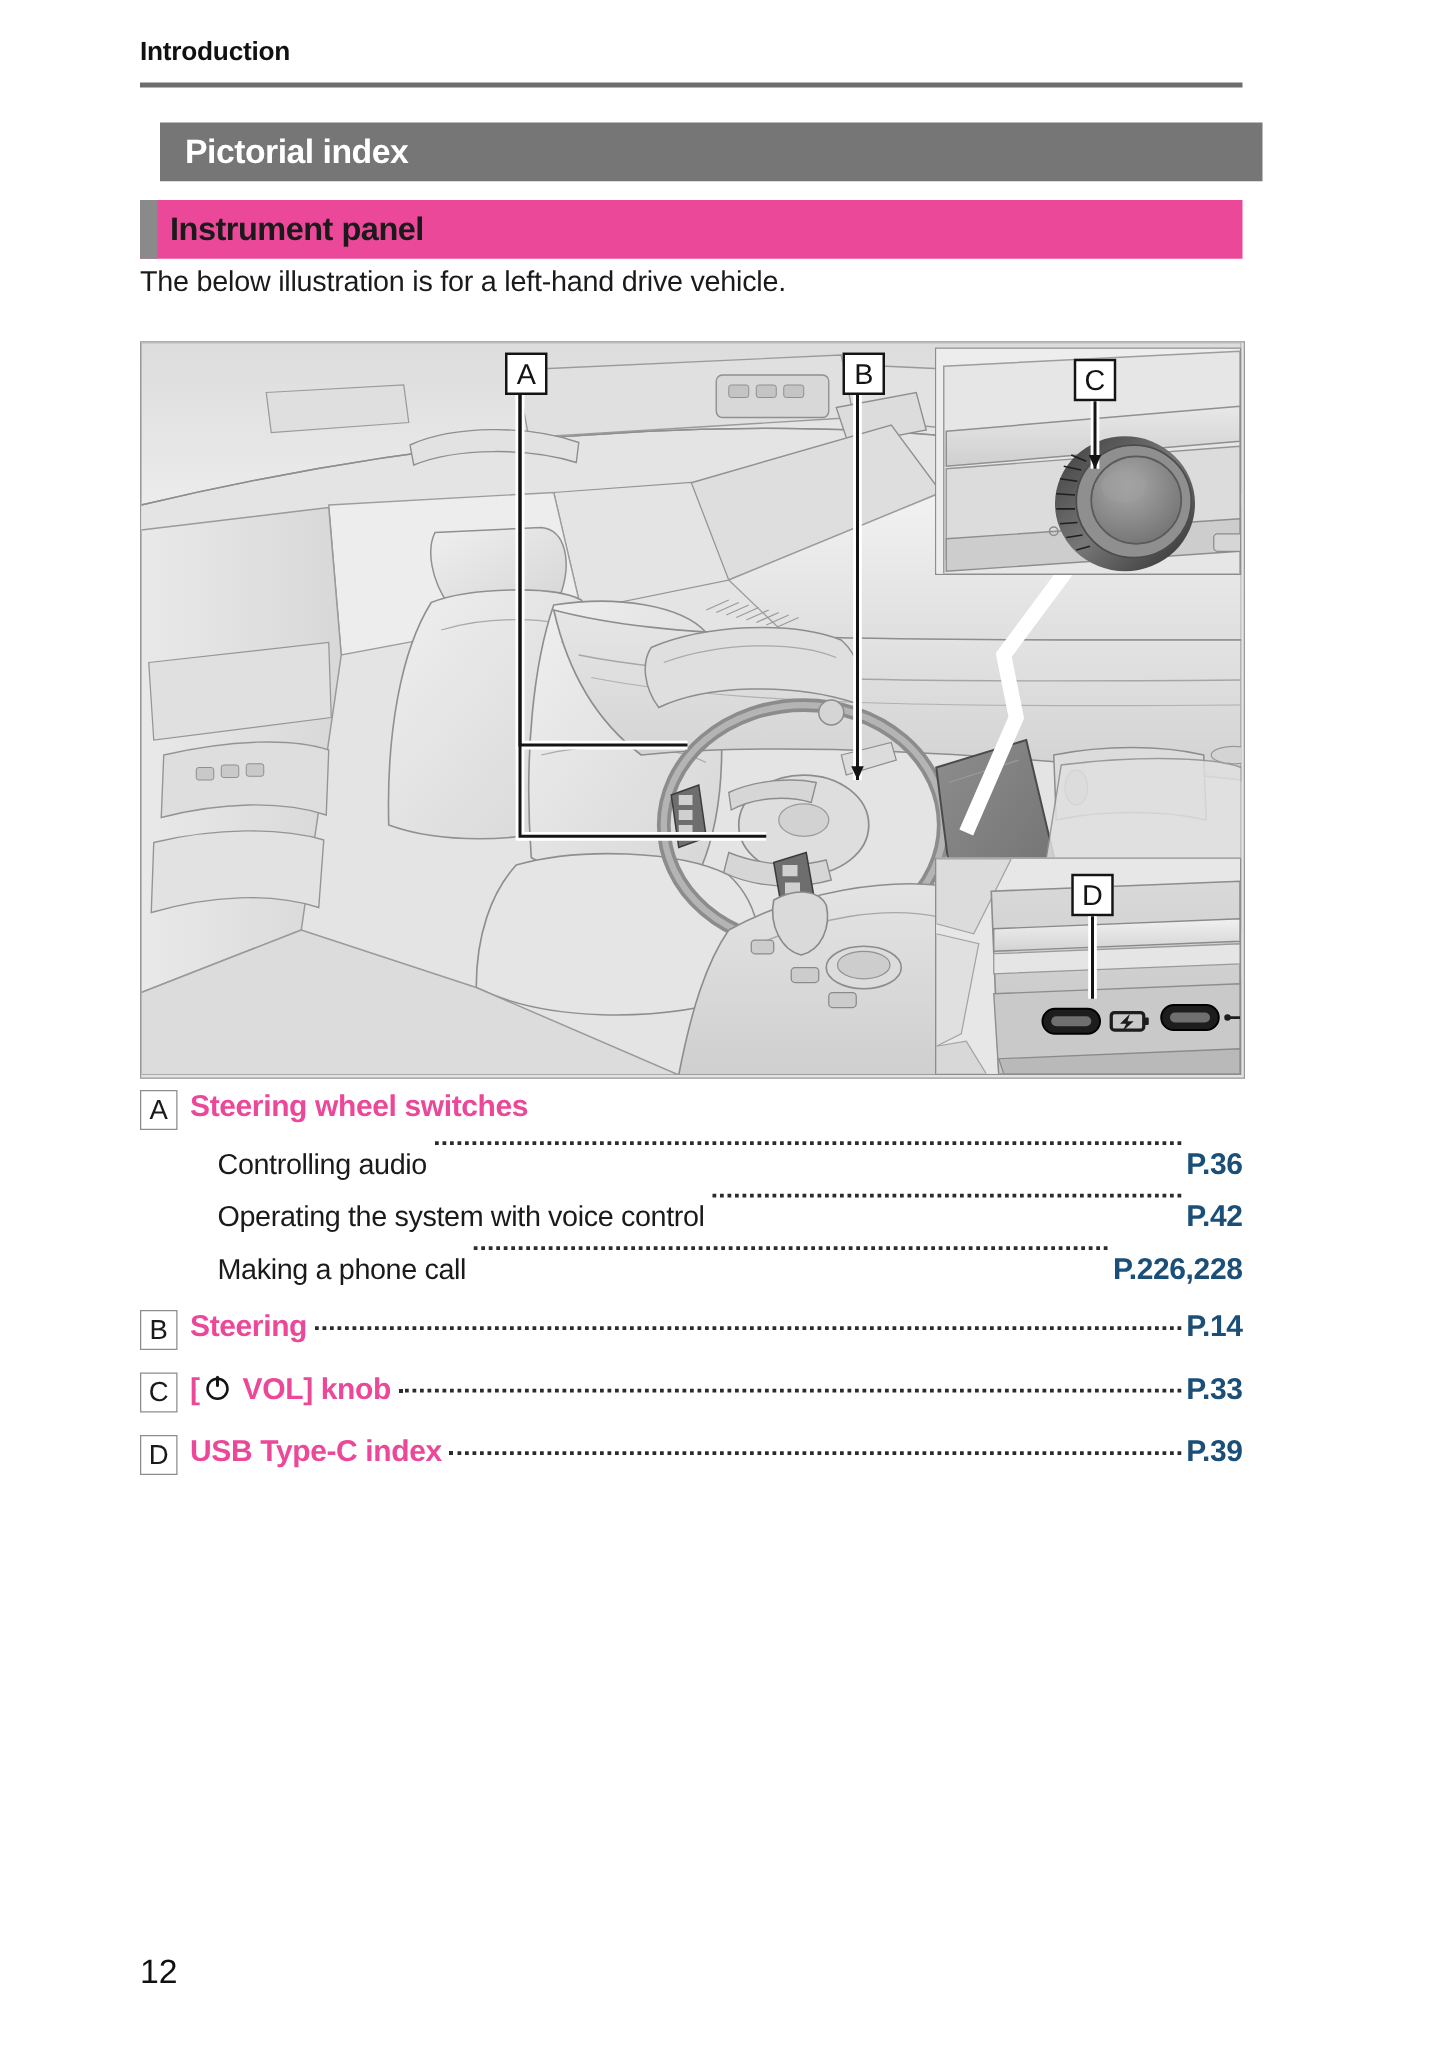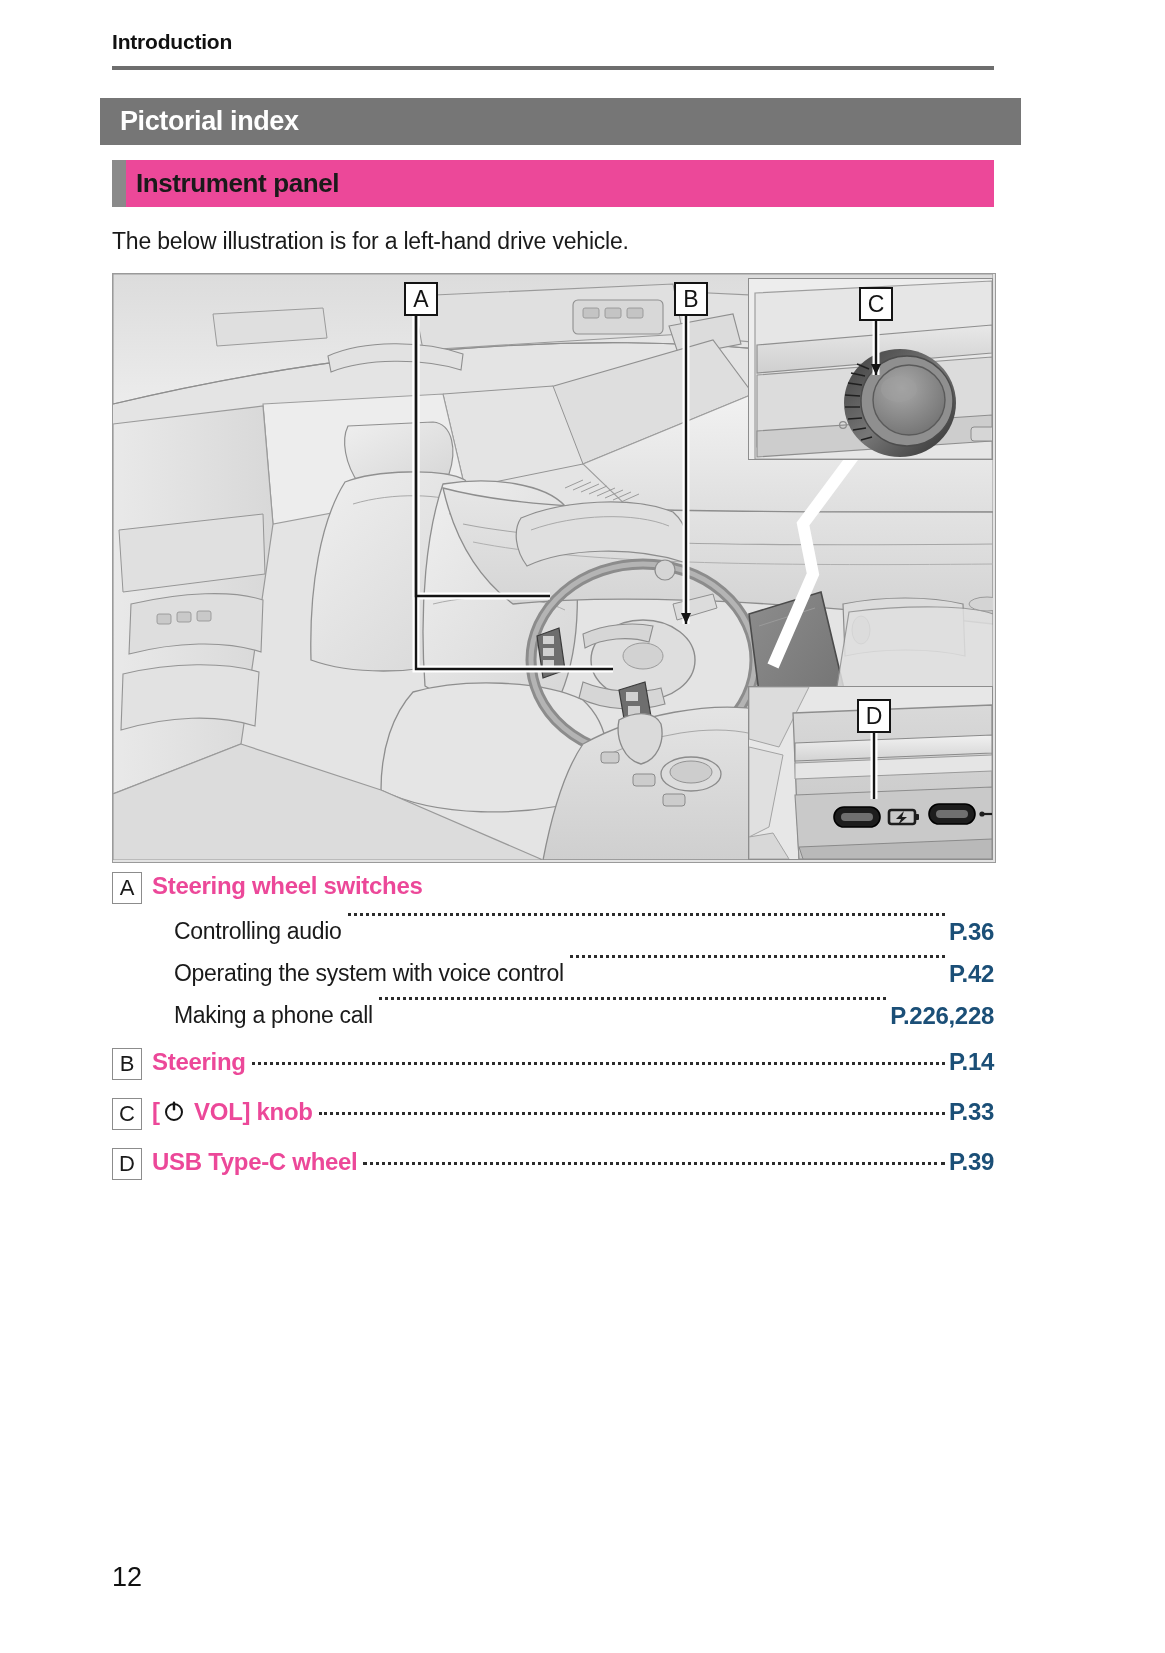--- a/index.html
+++ b/index.html
@@ -37,26 +37,25 @@
     left: 112px;
     top: 66px;
     width: 882px;
     height: 4px;
     background: #6e6e6e;
   }
 
   
   .chapter-bar {
     position: absolute;
-    left: 100px;
+    left: 128px;
     top: 98px;
     width: 882px;
     height: 47px;
     background: #767676;
-    padding-left: 39px;
   }
   .chapter-bar .title {
     position: absolute;
     left: 20px;
     top: 8px;
     font-size: 27px;
     font-weight: bold;
     color: #ffffff;
     letter-spacing: -0.4px;
   }
@@ -84,21 +83,21 @@
     font-size: 26px;
     font-weight: bold;
     color: #1a1a1a;
     letter-spacing: -0.4px;
   }
 
   
   .lead {
     position: absolute;
     left: 112px;
-    top: 228px;
+    top: 212px;
     font-size: 23px;
     color: #1a1a1a;
     letter-spacing: -0.2px;
   }
 
   
   .illus {
     position: absolute;
     left: 112px;
     top: 273px;
@@ -548,21 +547,21 @@
               <circle cx="12" cy="13" r="8" fill="none" stroke="#141414" stroke-width="2"></circle>
               <rect x="10.8" y="2.5" width="2.4" height="9" rx="1.2" fill="#141414"></rect>
               <path d="M6.4 7.2 A8 8 0 0 0 12 21" fill="none" stroke="#ffffff" stroke-width="0"></path>
             </svg></span><span> VOL] knob</span></span>
       <span class="leader"></span>
       <span class="pageref">P.33</span>
     </div>
 
     <div class="idx-row main-row" style="margin-top:18px;">
       <div class="idx-badge">D</div>
-      <span class="idx-title">USB Type-C wheel</span>
+      <span class="idx-title">USB Type-C index</span>
       <span class="leader"></span>
       <span class="pageref">P.39</span>
     </div>
 
   </div>
 
   <div class="folio">12</div>
 </div>
 
 </body></html>

